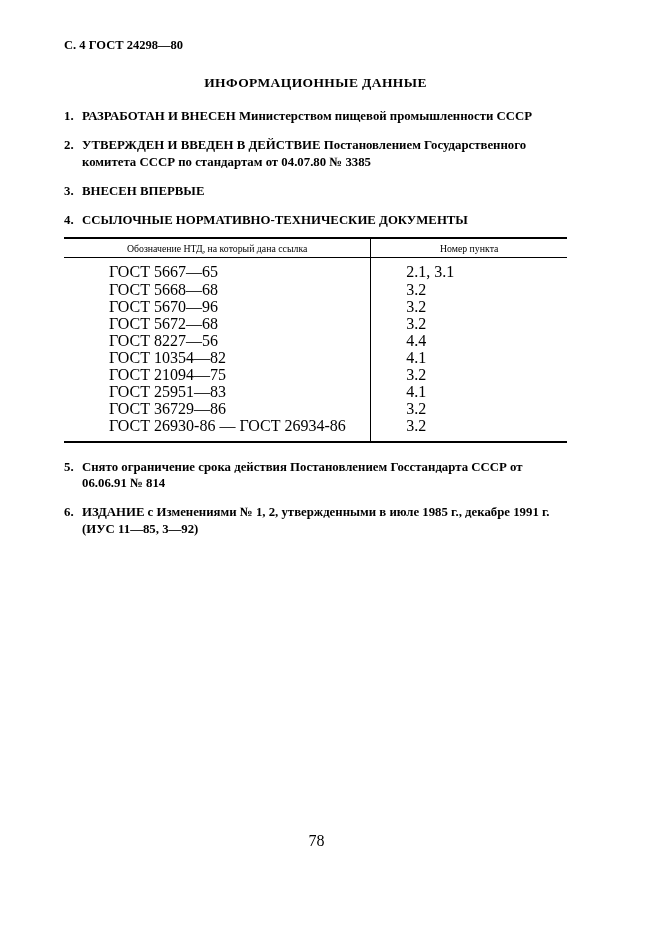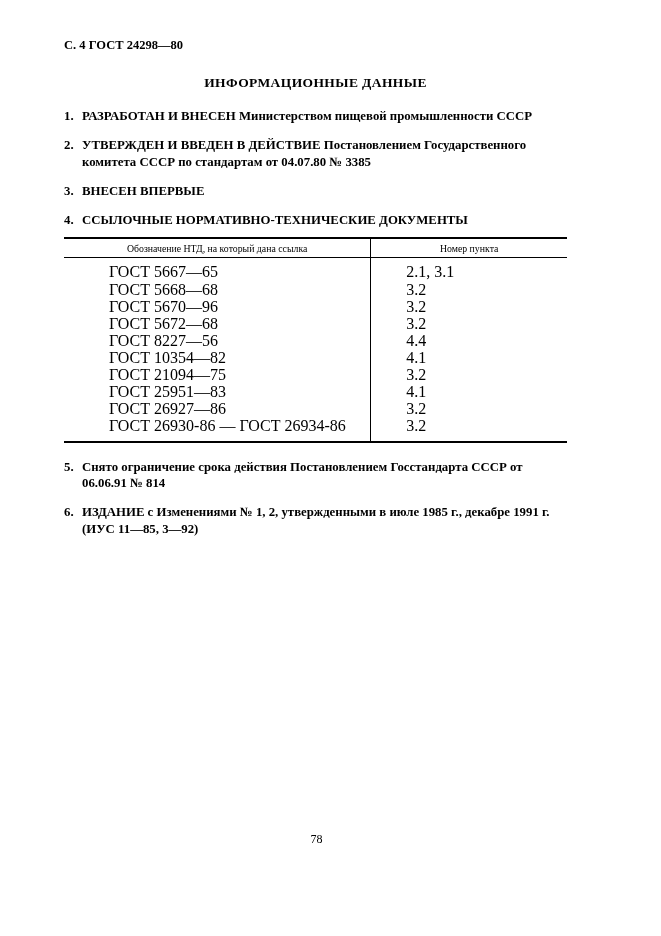--- a/index.html
+++ b/index.html
@@ -74,21 +74,21 @@
   .reftable td:first-child { padding-left: 45px; }
   .reftable td:last-child  { padding-left: 35px; }
   .reftable tbody tr:first-child td { padding-top: 5px; }
   .reftable tbody tr:last-child  td { padding-bottom: 6px; }
   .page-number {
     position: absolute;
     left: 0;
     right: 0;
     top: 832px;
     text-align: center;
-    font-size: 12px;
+    font-size: 16px;
   }
 </style>
 </head>
 <body>
 
 <div class="page">
 
   <div class="doc-header">С. 4 ГОСТ 24298—80</div>
 
   <div class="doc-title">ИНФОРМАЦИОННЫЕ ДАННЫЕ</div>
@@ -147,21 +147,21 @@
       </tr>
       <tr>
         <td>ГОСТ 21094—75</td>
         <td>3.2</td>
       </tr>
       <tr>
         <td>ГОСТ 25951—83</td>
         <td>4.1</td>
       </tr>
       <tr>
-        <td>ГОСТ 26927—86</td>
+        <td>ГОСТ 36729—86</td>
         <td>3.2</td>
       </tr>
       <tr>
         <td>ГОСТ 26930-86 — ГОСТ 26934-86</td>
         <td>3.2</td>
       </tr>
     </tbody>
   </table>
 
   <div class="item">

